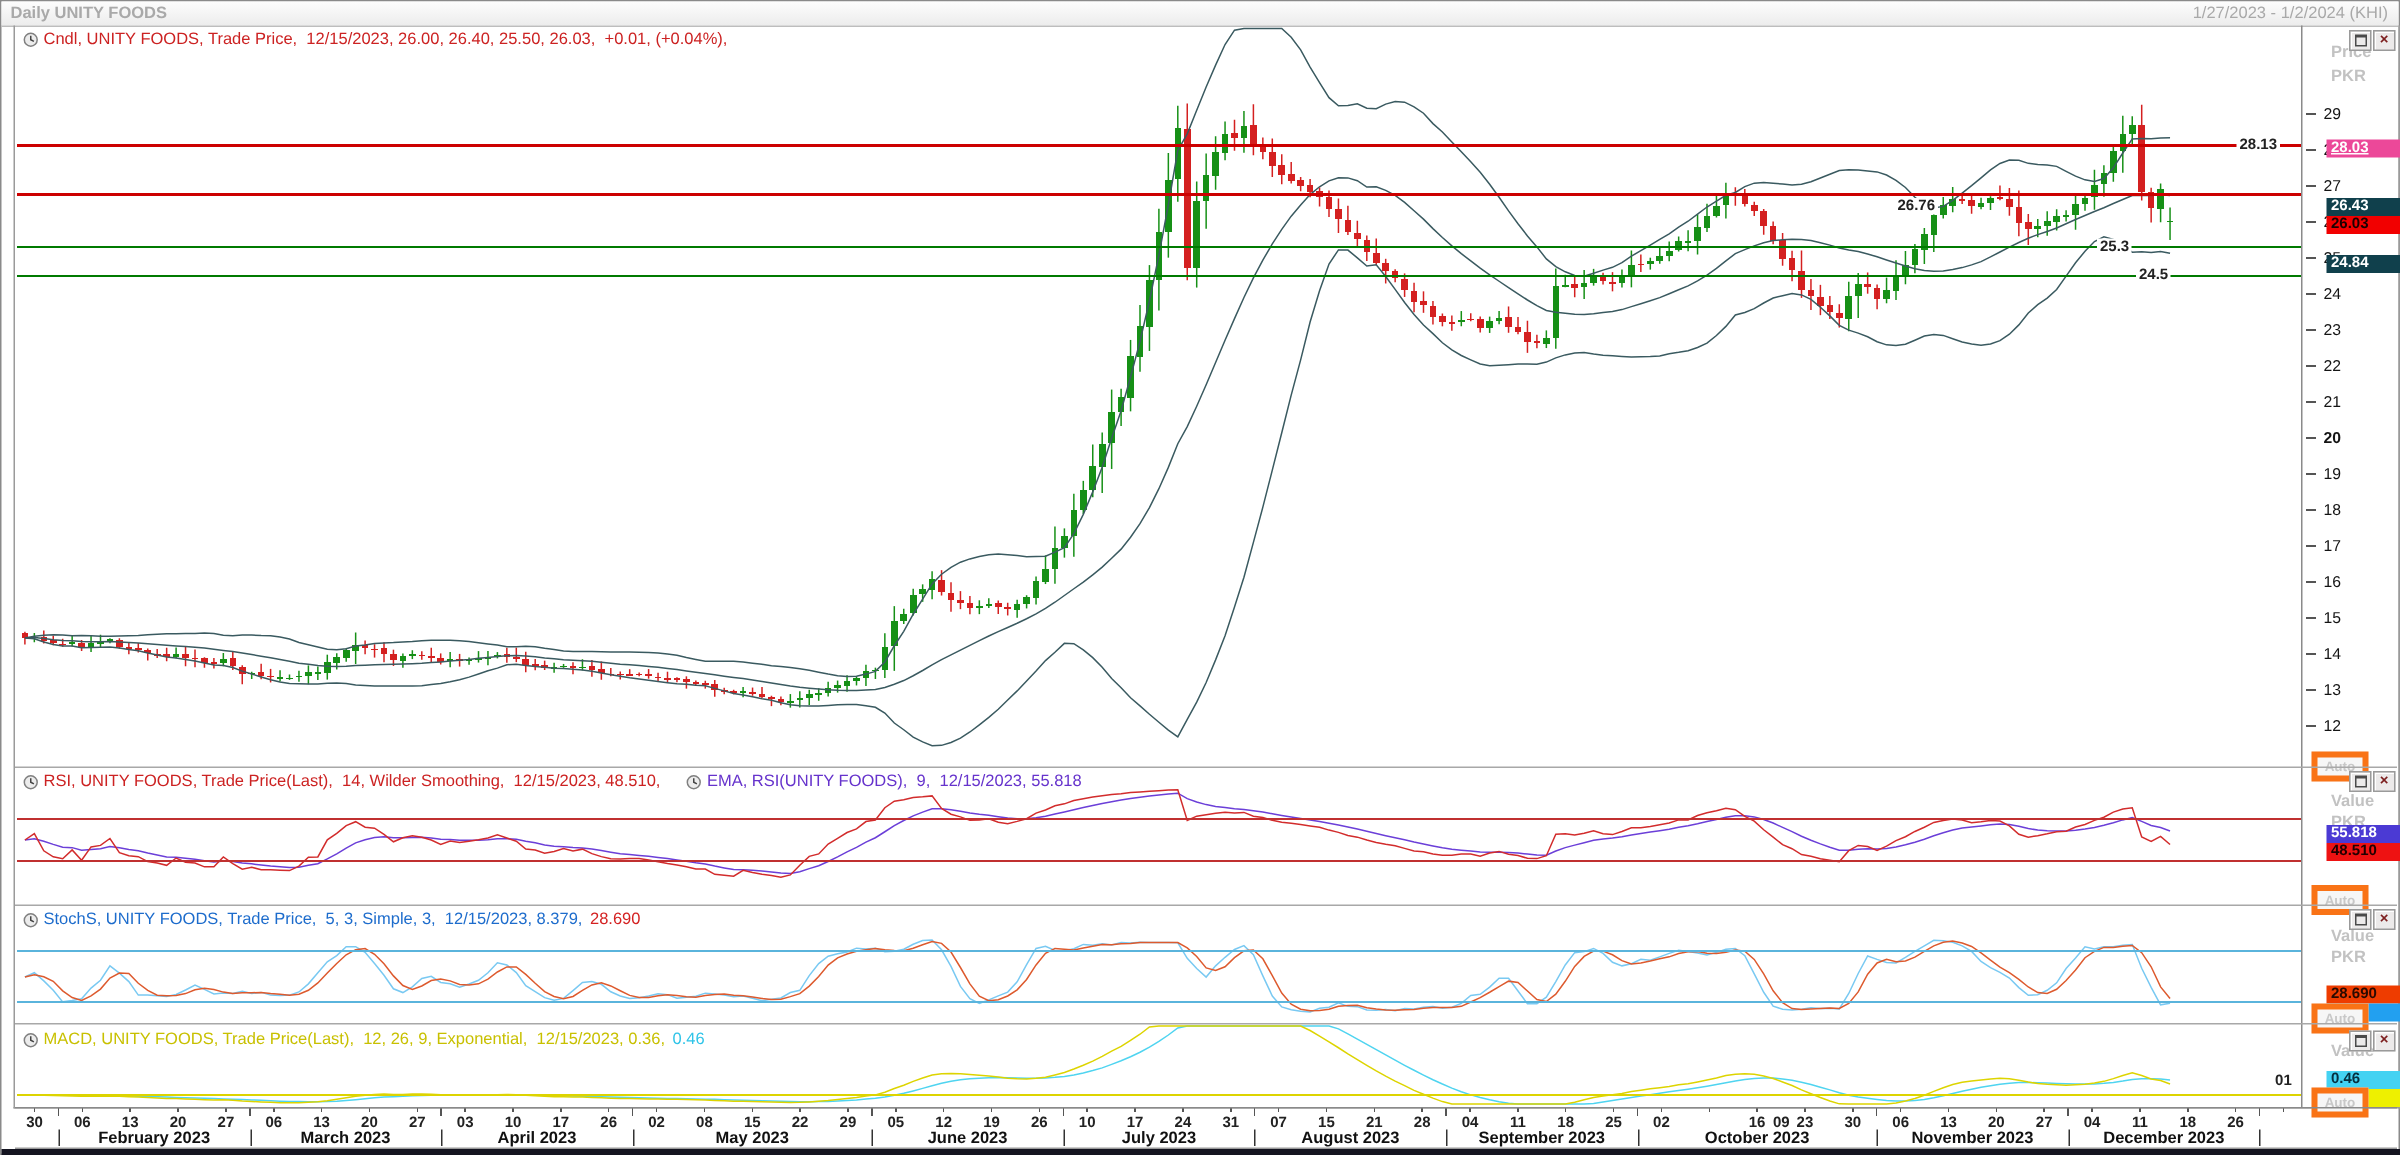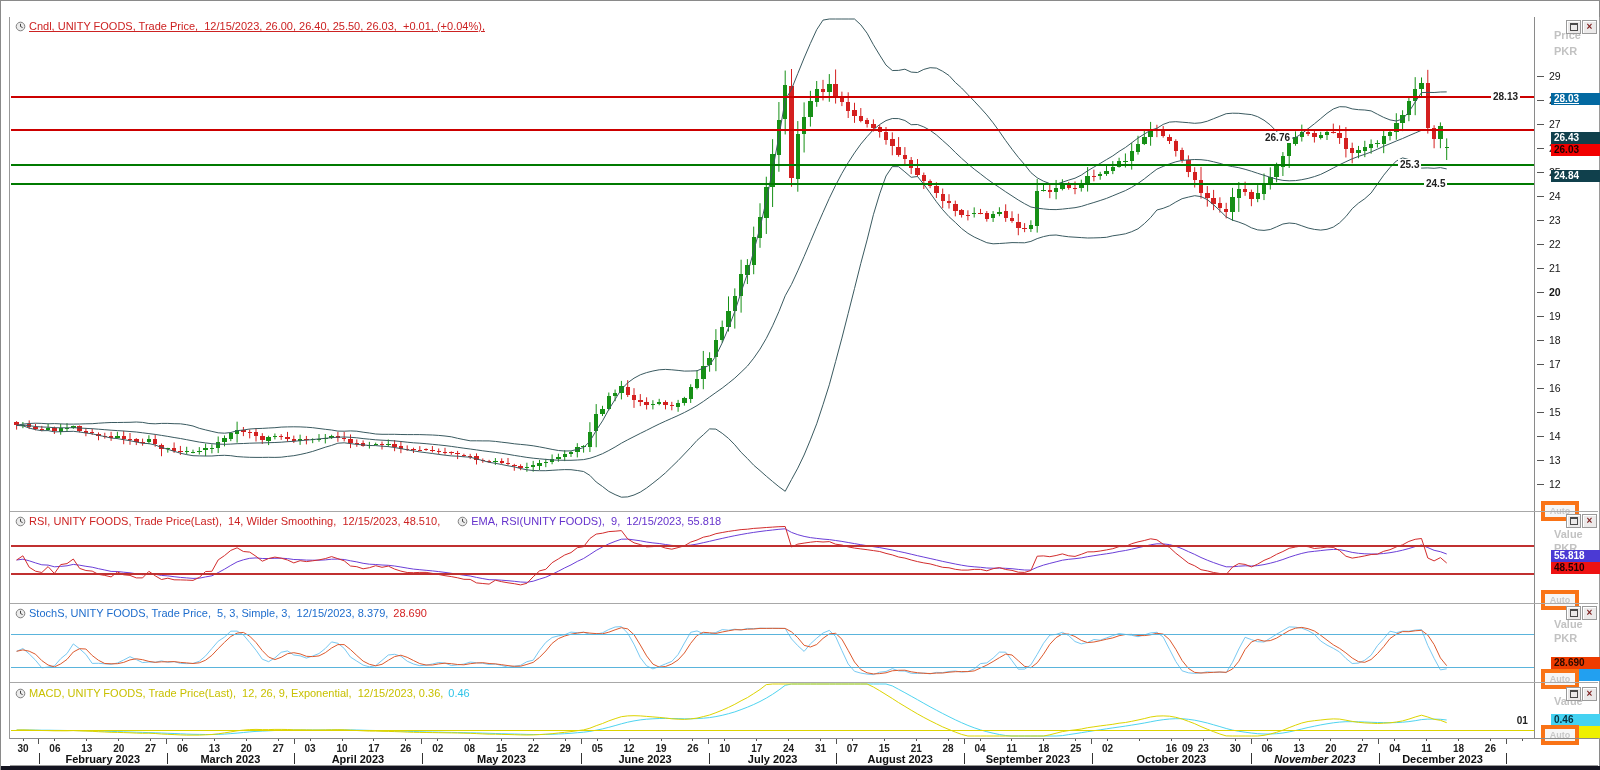--- a/index.html
+++ b/index.html
@@ -33,20 +33,24 @@
   .hline-label{position:absolute;background:#fff;font-size:10px;font-weight:bold;color:#222;
     padding:0 2px;line-height:11px;z-index:5;}
   #bottom-strip{position:absolute;left:0;top:765px;width:1600px;height:5px;background:#141420;z-index:8;}
   #xaxis-line{position:absolute;left:9px;top:737px;width:1588px;height:1px;background:#8a8a8a;z-index:4;}
   #xaxis-bottom{position:absolute;left:9px;top:764px;width:1588px;height:1px;background:#9a9a9a;z-index:4;}
 </style>
 </head>
 <body>
 
 <div id="win">
+  <div id="titlebar">
+    <span id="t-title">Daily UNITY FOODS</span>
+    <span id="t-date">1/27/2023 - 1/2/2024 (KHI)</span>
+  </div>
   <div id="content-border"></div>
   <div id="axis-vline"></div>
   <svg id="chart-svg" width="1600" height="770">
       <defs>
         <clipPath id="cpP">
           <rect x="10" y="17" width="1523" height="492"></rect>
         </clipPath>
         <clipPath id="cpR">
           <rect x="10" y="511" width="1523" height="90"></rect>
         </clipPath>
@@ -634,21 +638,21 @@
       <div class="tick-label" style="top: 261px; font-weight: normal;">21</div>
       <div class="tick-label" style="top: 285px; font-weight: bold;">20</div>
       <div class="tick-label" style="top: 309px; font-weight: normal;">19</div>
       <div class="tick-label" style="top: 333px; font-weight: normal;">18</div>
       <div class="tick-label" style="top: 357px; font-weight: normal;">17</div>
       <div class="tick-label" style="top: 381px; font-weight: normal;">16</div>
       <div class="tick-label" style="top: 405px; font-weight: normal;">15</div>
       <div class="tick-label" style="top: 429px; font-weight: normal;">14</div>
       <div class="tick-label" style="top: 453px; font-weight: normal;">13</div>
       <div class="tick-label" style="top: 477px; font-weight: normal;">12</div>
-      <div class="badge" style="top: 92.28px; background: #0369a1; color: rgb(255, 255, 255); text-decoration: underline;">28.03</div>
+      <div class="badge" style="top: 92.28px; background: #ec4899; color: rgb(255, 255, 255); text-decoration: underline;">28.03</div>
       <div class="badge" style="top: 130.68px; background: rgb(16, 64, 76); color: rgb(255, 255, 255);">26.43</div>
       <div class="badge" style="top: 142.68px; background: rgb(242, 0, 0); color: rgb(28, 0, 0);">26.03</div>
       <div class="badge" style="top: 168.84px; background: rgb(16, 64, 76); color: rgb(255, 255, 255);">24.84</div>
       <div class="badge" style="top: 548.927px; background: rgb(75, 58, 212); color: rgb(255, 255, 255);">55.818</div>
       <div class="badge" style="top: 560.927px; background: rgb(238, 18, 18); color: rgb(33, 0, 0);">48.510</div>
       <div class="badge" style="top: 655.934px; background: rgb(238, 60, 0); color: rgb(42, 10, 0);">28.690</div>
       <div class="badge" style="top: 667.934px; background: rgb(34, 160, 240); color: rgb(4, 38, 60);">8.379</div>
       <div class="badge" style="top: 713.34px; background: rgb(68, 210, 242); color: rgb(6, 48, 64);">0.46</div>
       <div class="badge" style="top: 725.34px; background: rgb(238, 240, 0); color: rgb(34, 34, 0);">0.36</div>
       <div class="gray-label" style="top: 28px;">Price</div>
@@ -685,21 +689,21 @@
       </div>
       <div class="winbtn" style="left: 1581px; top: 686px;">
         <span class="close-glyph">×</span>
       </div>
       <div class="legend" style="left: 14px; top: 19px;">
         <span class="seg">
           <svg width="11" height="11">
             <circle cx="5.5" cy="5.5" r="4.3" fill="#ececec" stroke="#808080"></circle>
             <path d="M5.5 2.8 L5.5 5.5 L7.6 6.6" fill="none" stroke="#444"></path>
           </svg>
-          <span class="txt" style="color: rgb(204, 34, 34); text-decoration: underline;">Cndl, UNITY FOODS, Trade Price,  12/15/2023, 26.00, 26.40, 25.50, 26.03,  +0.01, (+0.04%),</span>
+          <span class="txt" style="color: rgb(204, 34, 34);">Cndl, UNITY FOODS, Trade Price,  12/15/2023, 26.00, 26.40, 25.50, 26.03,  +0.01, (+0.04%),</span>
         </span>
       </div>
       <div class="legend" style="left: 14px; top: 514px; gap: 17px;">
         <span class="seg">
           <svg width="11" height="11">
             <circle cx="5.5" cy="5.5" r="4.3" fill="#ececec" stroke="#808080"></circle>
             <path d="M5.5 2.8 L5.5 5.5 L7.6 6.6" fill="none" stroke="#444"></path>
           </svg>
           <span class="txt" style="color: rgb(204, 34, 34);">RSI, UNITY FOODS, Trade Price(Last),  14, Wilder Smoothing,  12/15/2023, 48.510,</span>
         </span>
@@ -797,21 +801,21 @@
       <div class="msep" style="left: 1505.35px; top: 752px;"></div>
       <div class="month" style="left: 101.75px; top: 752px;">February 2023</div>
       <div class="month" style="left: 229.35px; top: 752px;">March 2023</div>
       <div class="month" style="left: 356.95px; top: 752px;">April 2023</div>
       <div class="month" style="left: 500.5px; top: 752px;">May 2023</div>
       <div class="month" style="left: 644.05px; top: 752px;">June 2023</div>
       <div class="month" style="left: 771.65px; top: 752px;">July 2023</div>
       <div class="month" style="left: 899.25px; top: 752px;">August 2023</div>
       <div class="month" style="left: 1026.85px; top: 752px;">September 2023</div>
       <div class="month" style="left: 1170.4px; top: 752px;">October 2023</div>
-      <div class="month" style="left: 1313.95px; top: 752px; font-style: italic;">November 2023</div>
+      <div class="month" style="left: 1313.95px; top: 752px;">November 2023</div>
       <div class="month" style="left: 1441.55px; top: 752px;">December 2023</div>
     </div>
   <div id="xaxis-line"></div>
   <div id="xaxis-bottom"></div>
   <div id="bottom-strip"></div>
 <div class="hsep" style="top: 510px;"></div>
     <div class="hsep" style="top: 602px;"></div>
     <div class="hsep" style="top: 681px;"></div>
   </div>
 

